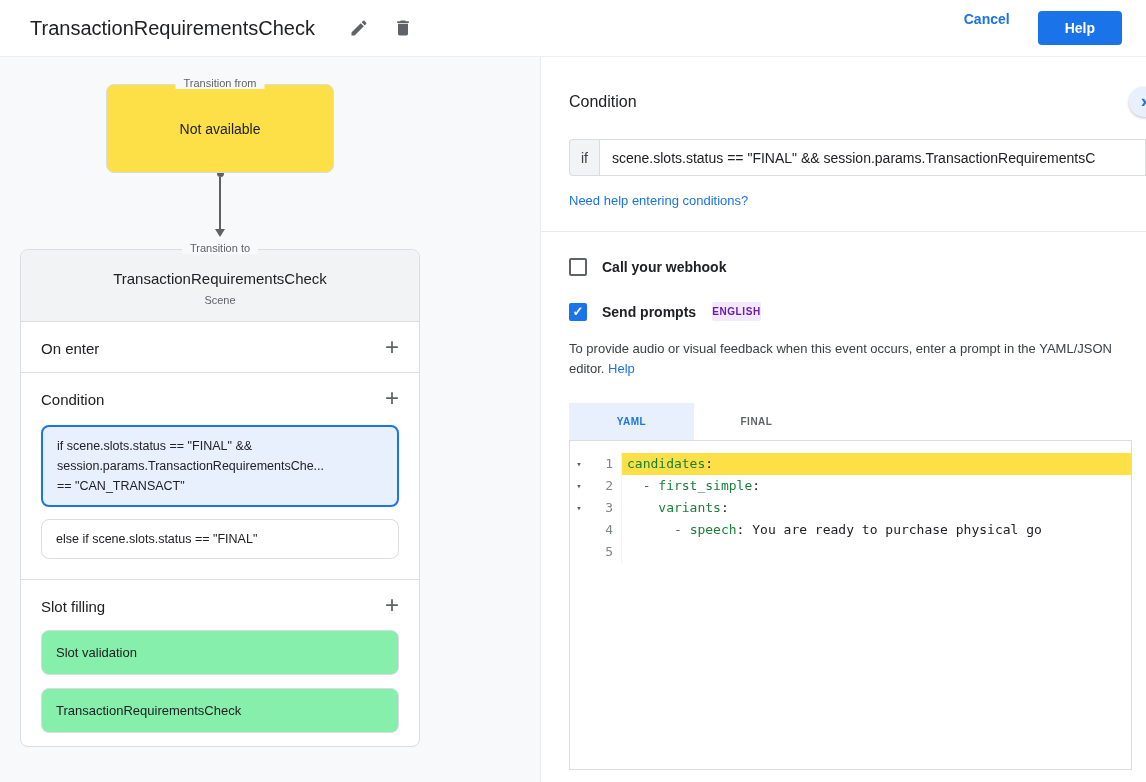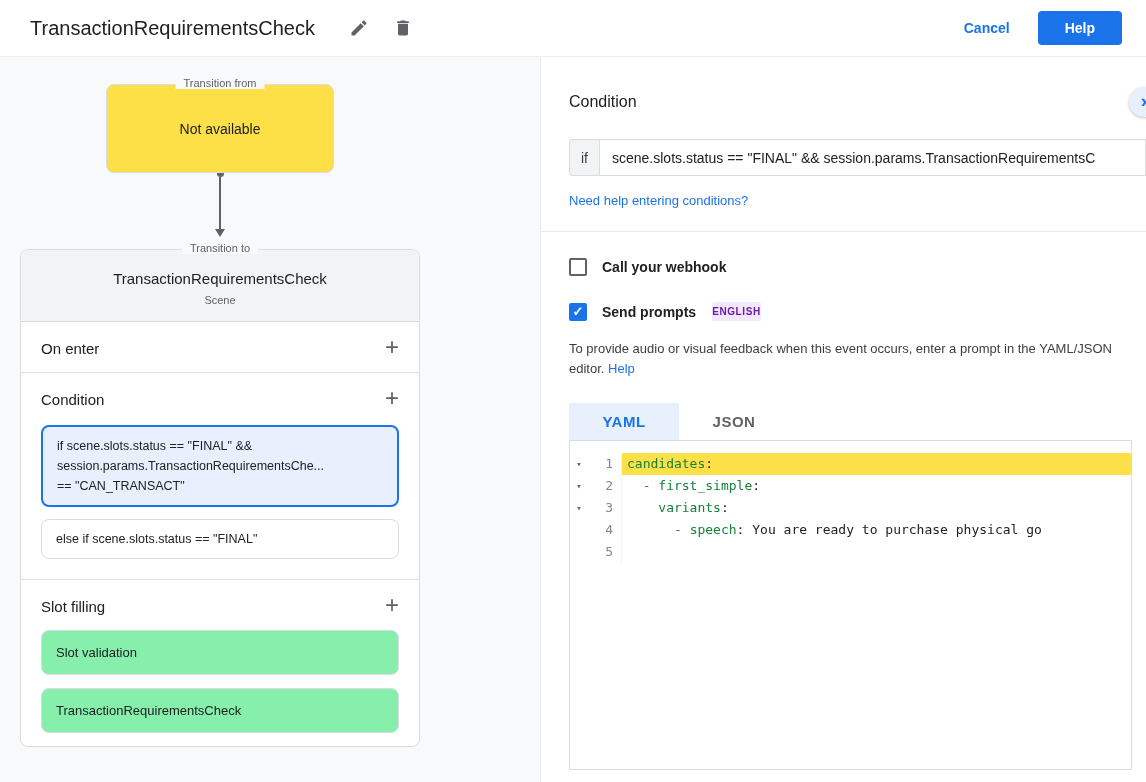--- a/index.html
+++ b/index.html
@@ -6,21 +6,21 @@
   html,body { width:1146px; height:782px; overflow:hidden; }
   body { font-family:"Liberation Sans", sans-serif; background:#fff; color:#202124; }
 
   
   .topbar { height:57px; display:flex; align-items:center; justify-content:space-between;
             padding:0 24px 0 30px; background:#fff; border-bottom:1px solid #eceff1; }
   .topbar-left { display:flex; align-items:center; gap:12px; }
   .page-title { font-size:20px; font-weight:400; color:#202124; margin-right:16px; }
   .icon-btn { background:none; border:none; width:32px; height:32px; display:flex;
               align-items:center; justify-content:center; cursor:pointer; }
-  .topbar-right { display:flex; align-items:center; gap:28px; }
+  .topbar-right { display:flex; align-items:flex-start; gap:28px; }
   .cancel-btn { background:none; border:none; color:#1a73e8; font-size:14px; font-weight:700;
                 font-family:inherit; cursor:pointer; }
   .save-btn { background:#1a73e8; border:none; color:#fff; font-size:14px; font-weight:700;
               font-family:inherit; padding:9px 27px; border-radius:4px; cursor:pointer; }
 
   
   .content { display:flex; height:725px; }
   .left { width:541px; flex:none; background:#f8f9fa; border-right:1px solid #e8eaed;
           padding:27px 0 0 20px; overflow:hidden; }
   .left-col { width:400px; }
@@ -77,22 +77,22 @@
   .checkbox.unchecked { border:2px solid #5f6368; background:#fff; }
   .checkbox.checked { background:#1a73e8; color:#fff; font-size:13px; font-weight:700; }
   .check-label { margin-left:15px; font-size:14px; font-weight:700; color:#202124; }
   .lang-badge { margin-left:16px; background:#f3e8fd; color:#681da8; font-size:10px; font-weight:700;
                 letter-spacing:.6px; padding:4px 0; border-radius:2px; }
   .desc { margin-top:18px; font-size:13px; color:#3c4043; line-height:1.55; max-width:577px; }
   .desc a { color:#1a73e8; text-decoration:none; cursor:pointer; }
 
   
   .tabs { display:flex; margin-top:24px; }
-  .tab { width:110px; height:37px; display:flex; align-items:center; justify-content:center;
-         font-size:15px; font-weight:700; letter-spacing:.5px; color:#5f6368; cursor:pointer; background:#fff; }
+  .tab { width:125px; height:37px; display:flex; align-items:center; justify-content:center;
+         font-size:10px; font-weight:700; letter-spacing:.5px; color:#5f6368; cursor:pointer; background:#fff; }
   .tab.active { background:#e8f0fe; color:#1a73e8; }
   .editor { border:1px solid #dadce0; margin-right:14px; height:330px; background:#fff;
             font-family:"DejaVu Sans Mono", monospace; font-size:13px; padding-top:12px; overflow:hidden; }
   .code-line { display:flex; height:22px; line-height:22px; }
   .gutter { width:52px; flex:none; display:flex; align-items:center; position:relative;
             border-right:1px solid #f1f3f4; }
   .fold { position:absolute; left:2px; width:14px; text-align:center; font-size:9px; color:#5f6368; cursor:pointer; }
   .lnum { margin-left:auto; padding-right:8px; font-size:13px; color:#80868b; }
   .code { flex:1; white-space:pre; overflow:hidden; padding-left:5px; color:#202124; cursor:text; }
   .code.hl { background:#fde047; }
@@ -211,21 +211,21 @@
         </span>
       <span class="check-label">Send prompts</span>
       <span class="lang-badge">ENGLISH</span>
     </label>
 
     <p class="desc rp-block"><span>To provide audio or visual feedback when this event occurs, enter a prompt in the YAML/JSON editor.</span>
       <a>Help</a></p>
 
     <div class="tabs rp-block">
       <div class="tab active">YAML</div>
-      <div class="tab">JSON</div>
+      <div class="tab">FINAL</div>
     </div>
 
     <div class="editor rp-block" style="margin-left:28px;padding-left:0">
 
       <div class="code-line">
         <div class="gutter">
           <span class="fold">▾</span>
           <span class="lnum">1</span>
         </div>
         <div class="code hl"><span class="tok-pre"></span><span class="tok-key">candidates</span><span class="tok-sep">:</span><span class="tok-val"></span></div>

